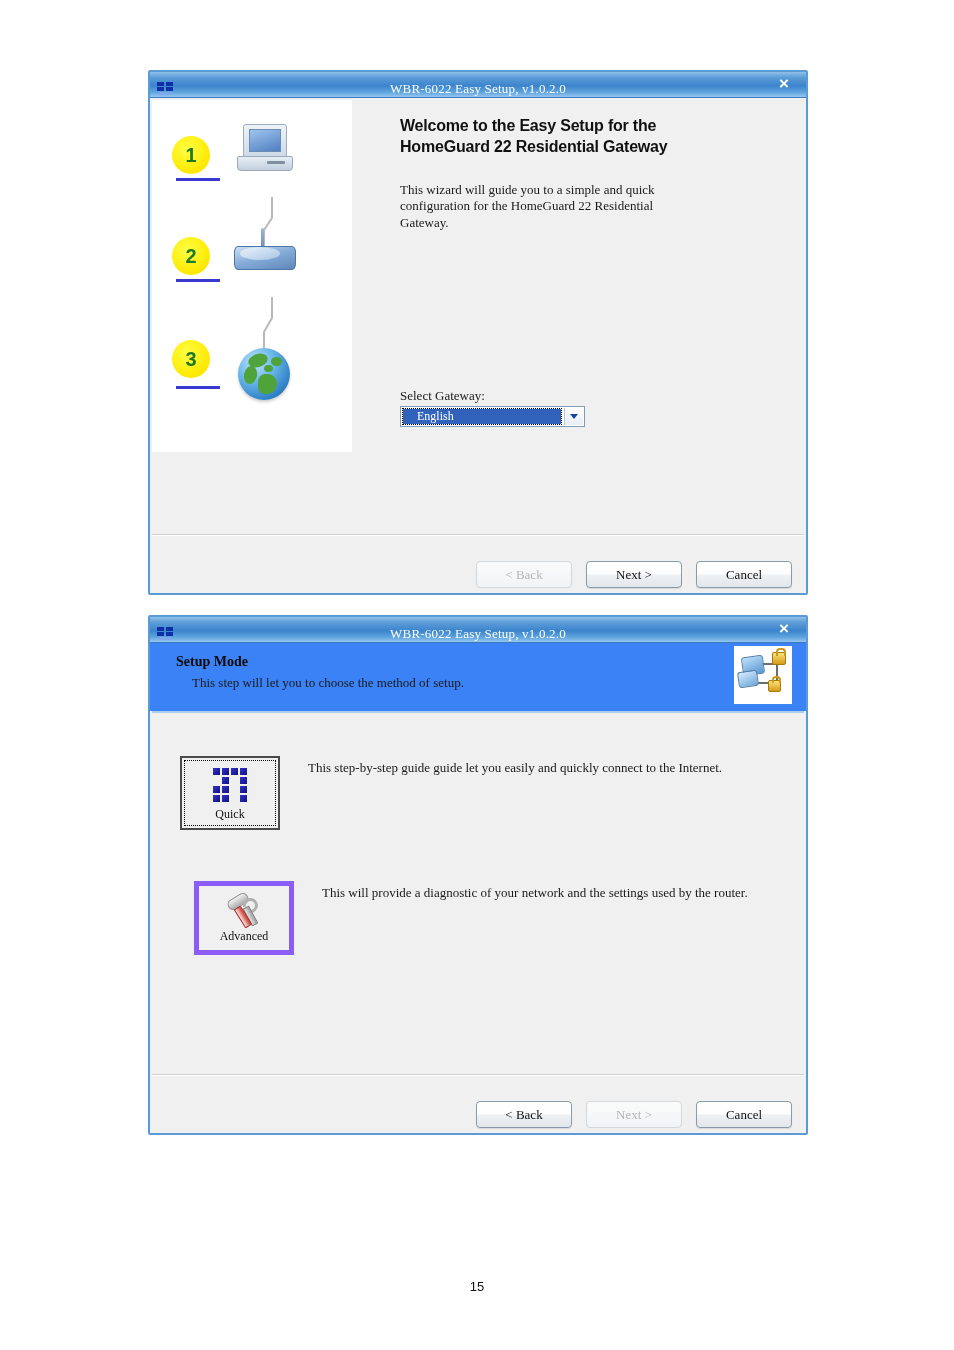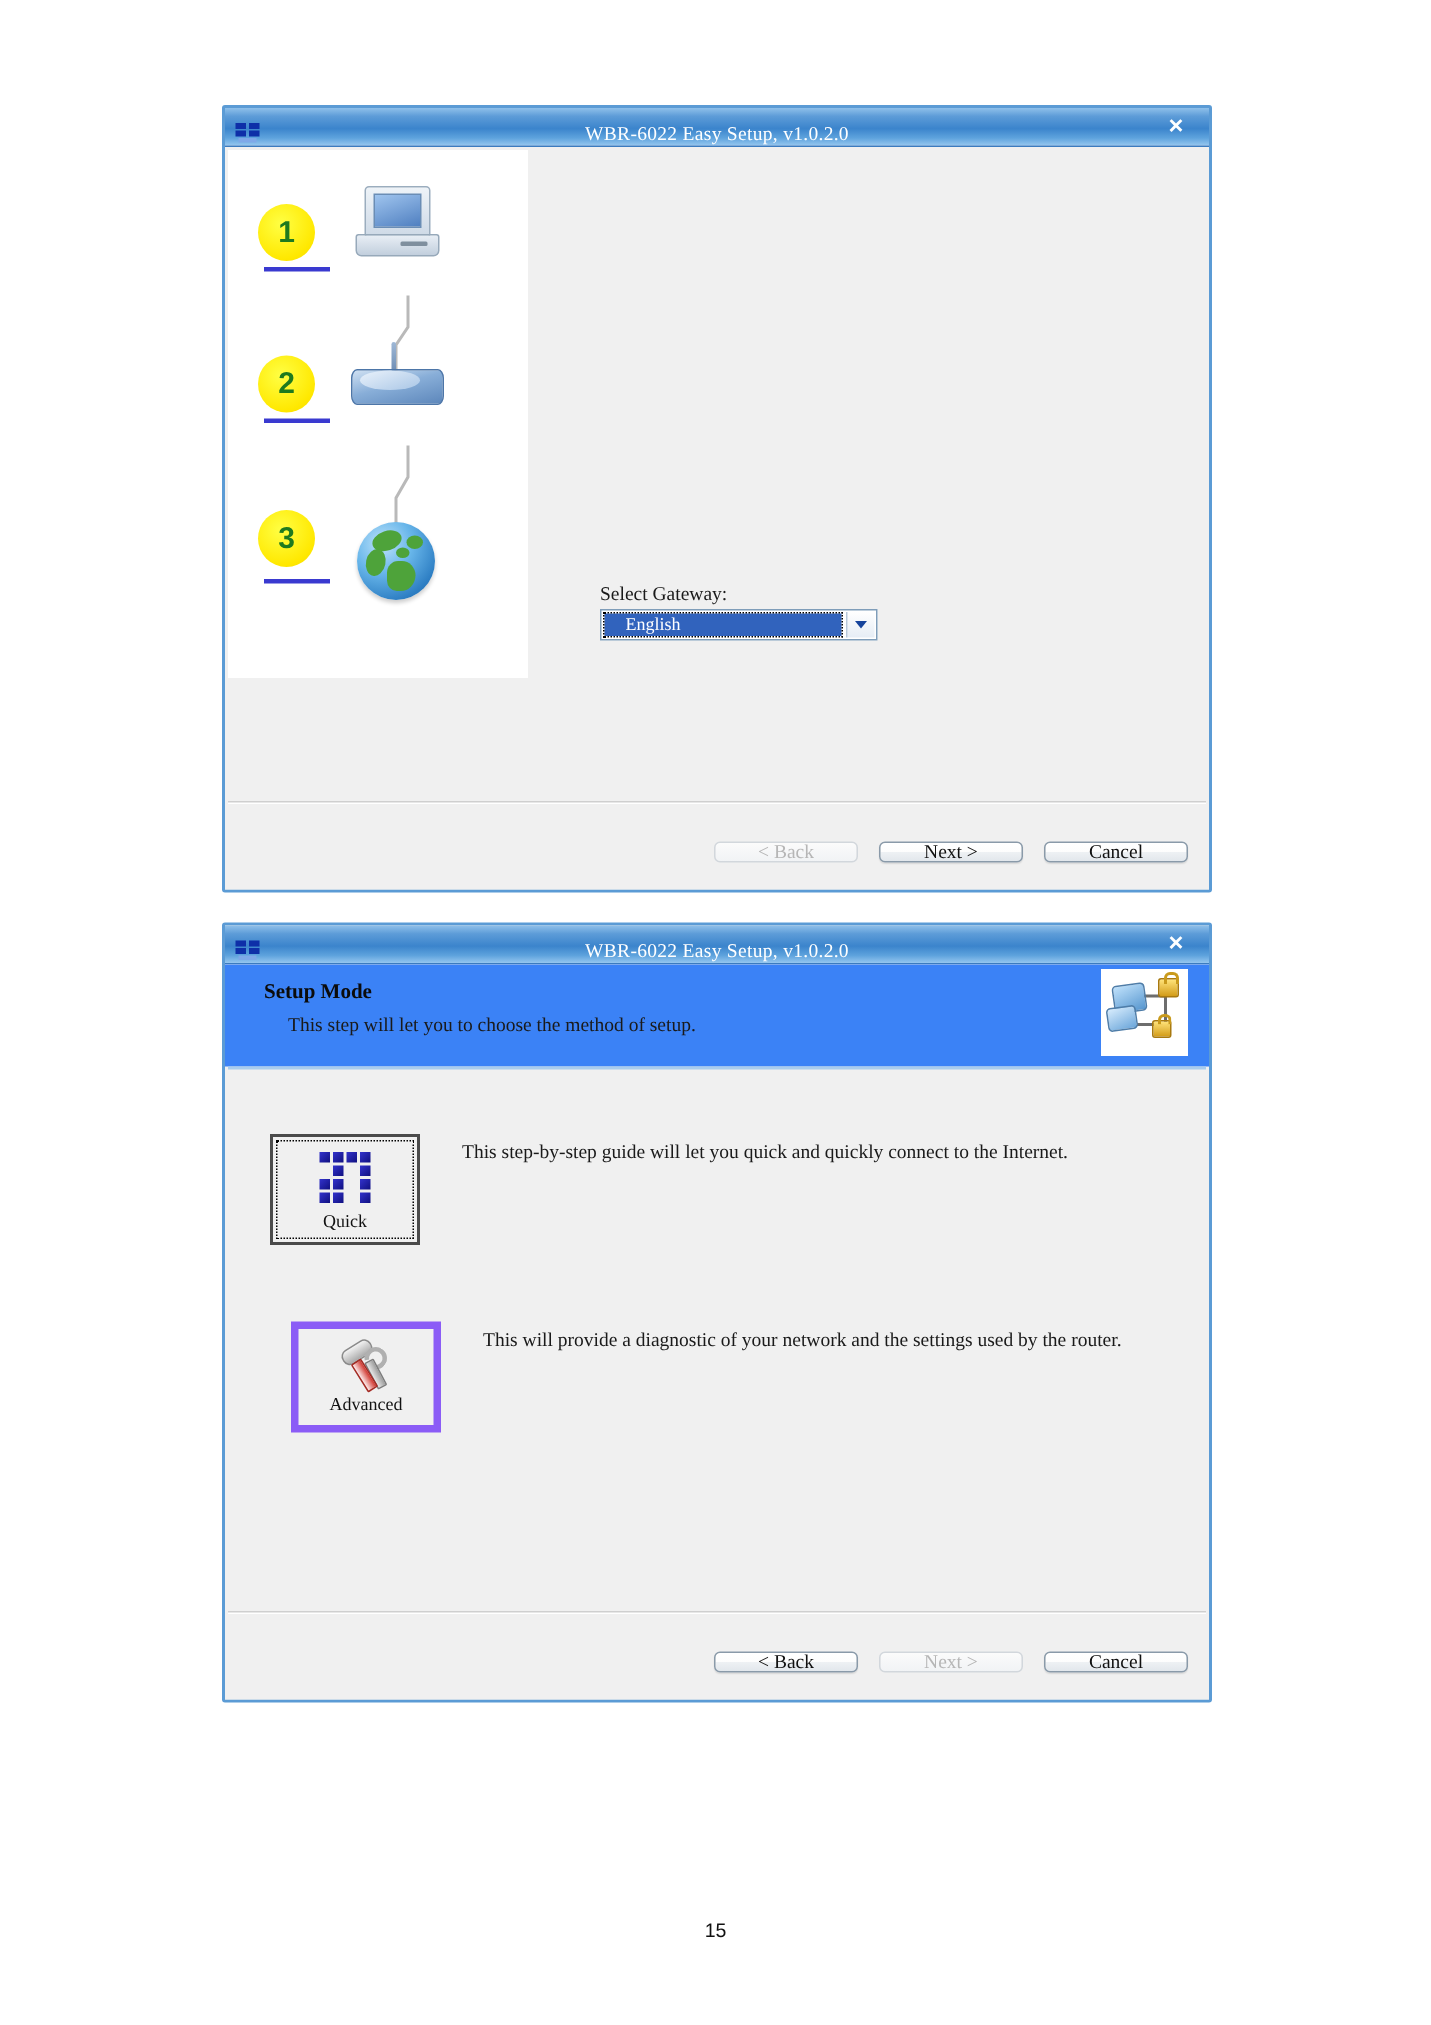--- a/index.html
+++ b/index.html
@@ -156,21 +156,21 @@
     display:block;width:0;height:0;
     border-left:4px solid transparent;border-right:4px solid transparent;
     border-top:5px solid #16449c;
   }
   .sep{
     position:absolute;left:2px;right:2px;height:1px;background:#cfcfcf;
     border-bottom:1px solid #ffffff;
   }
   .btnbar{position:absolute;right:14px;display:flex;gap:14px;}
   .btn{
-    width:96px;height:14px;border-radius:4px;
+    width:96px;height:27px;border-radius:4px;
     background:linear-gradient(180deg,#ffffff 0%,#fdfdfd 48%,#eef1f4 52%,#e2e7ec 100%);
     border:1px solid #8a9aa9;
     font-family:"Liberation Serif",serif;font-size:13px;color:#111111;
     display:flex;align-items:center;justify-content:center;
     box-shadow:0 1px 1px rgba(0,0,0,.10);
     cursor:pointer;box-sizing:border-box;
   }
   .btn.disabled{
     color:#b6b6b6;border-color:#d2d7dc;
     background:linear-gradient(180deg,#fbfbfb,#f1f3f5);
@@ -359,20 +359,27 @@
           <div class="globe" style="left:86px;top:248px;">
             <div class="land l1"></div>
             <div class="land l2"></div>
             <div class="land l3"></div>
             <div class="land l4"></div>
             <div class="land l5"></div>
           </div>
         </div>
       </div>
 
+      <div class="content1">
+        <div class="welcome">
+          <div>Welcome to the Easy Setup for the</div>
+          <div>HomeGuard 22 Residential Gateway</div>
+        </div>
+        <div class="para" style="width:290px;">This wizard will guide you to a simple and quick configuration for the HomeGuard 22 Residential Gateway.</div>
+      </div>
 
       <div class="lang-label">Select Gateway:</div>
 
       <div class="combo">
         <div class="val">English</div>
         <div class="arrowbtn">
             <i></i>
           </div>
       </div>
 
@@ -435,21 +442,21 @@
             <span style="left:27px;top:9px;width:7px;height:7px;"></span>
             <span style="left:0;top:18px;width:7px;height:7px;"></span>
             <span style="left:9px;top:18px;width:7px;height:7px;"></span>
             <span style="left:27px;top:18px;width:7px;height:7px;"></span>
             <span style="left:0;top:27px;width:7px;height:7px;"></span>
             <span style="left:9px;top:27px;width:7px;height:7px;"></span>
             <span style="left:27px;top:27px;width:7px;height:7px;"></span>
           </div>
           <div class="cap">Quick</div>
         </div>
-        <div class="opt-text">This step-by-step guide will let you quick and quickly connect to the Internet.</div>
+        <div class="opt-text">This step-by-step guide guide let you easily and quickly connect to the Internet.</div>
       </div>
 
       <div class="opt-row" style="top:238px;">
         <div class="opt-btn plain">
           <div class="advicon">
             <div class="screw"></div>
             <div class="wrench"></div>
             <div class="wbar"></div>
             <div class="shaft"></div>
           </div>

